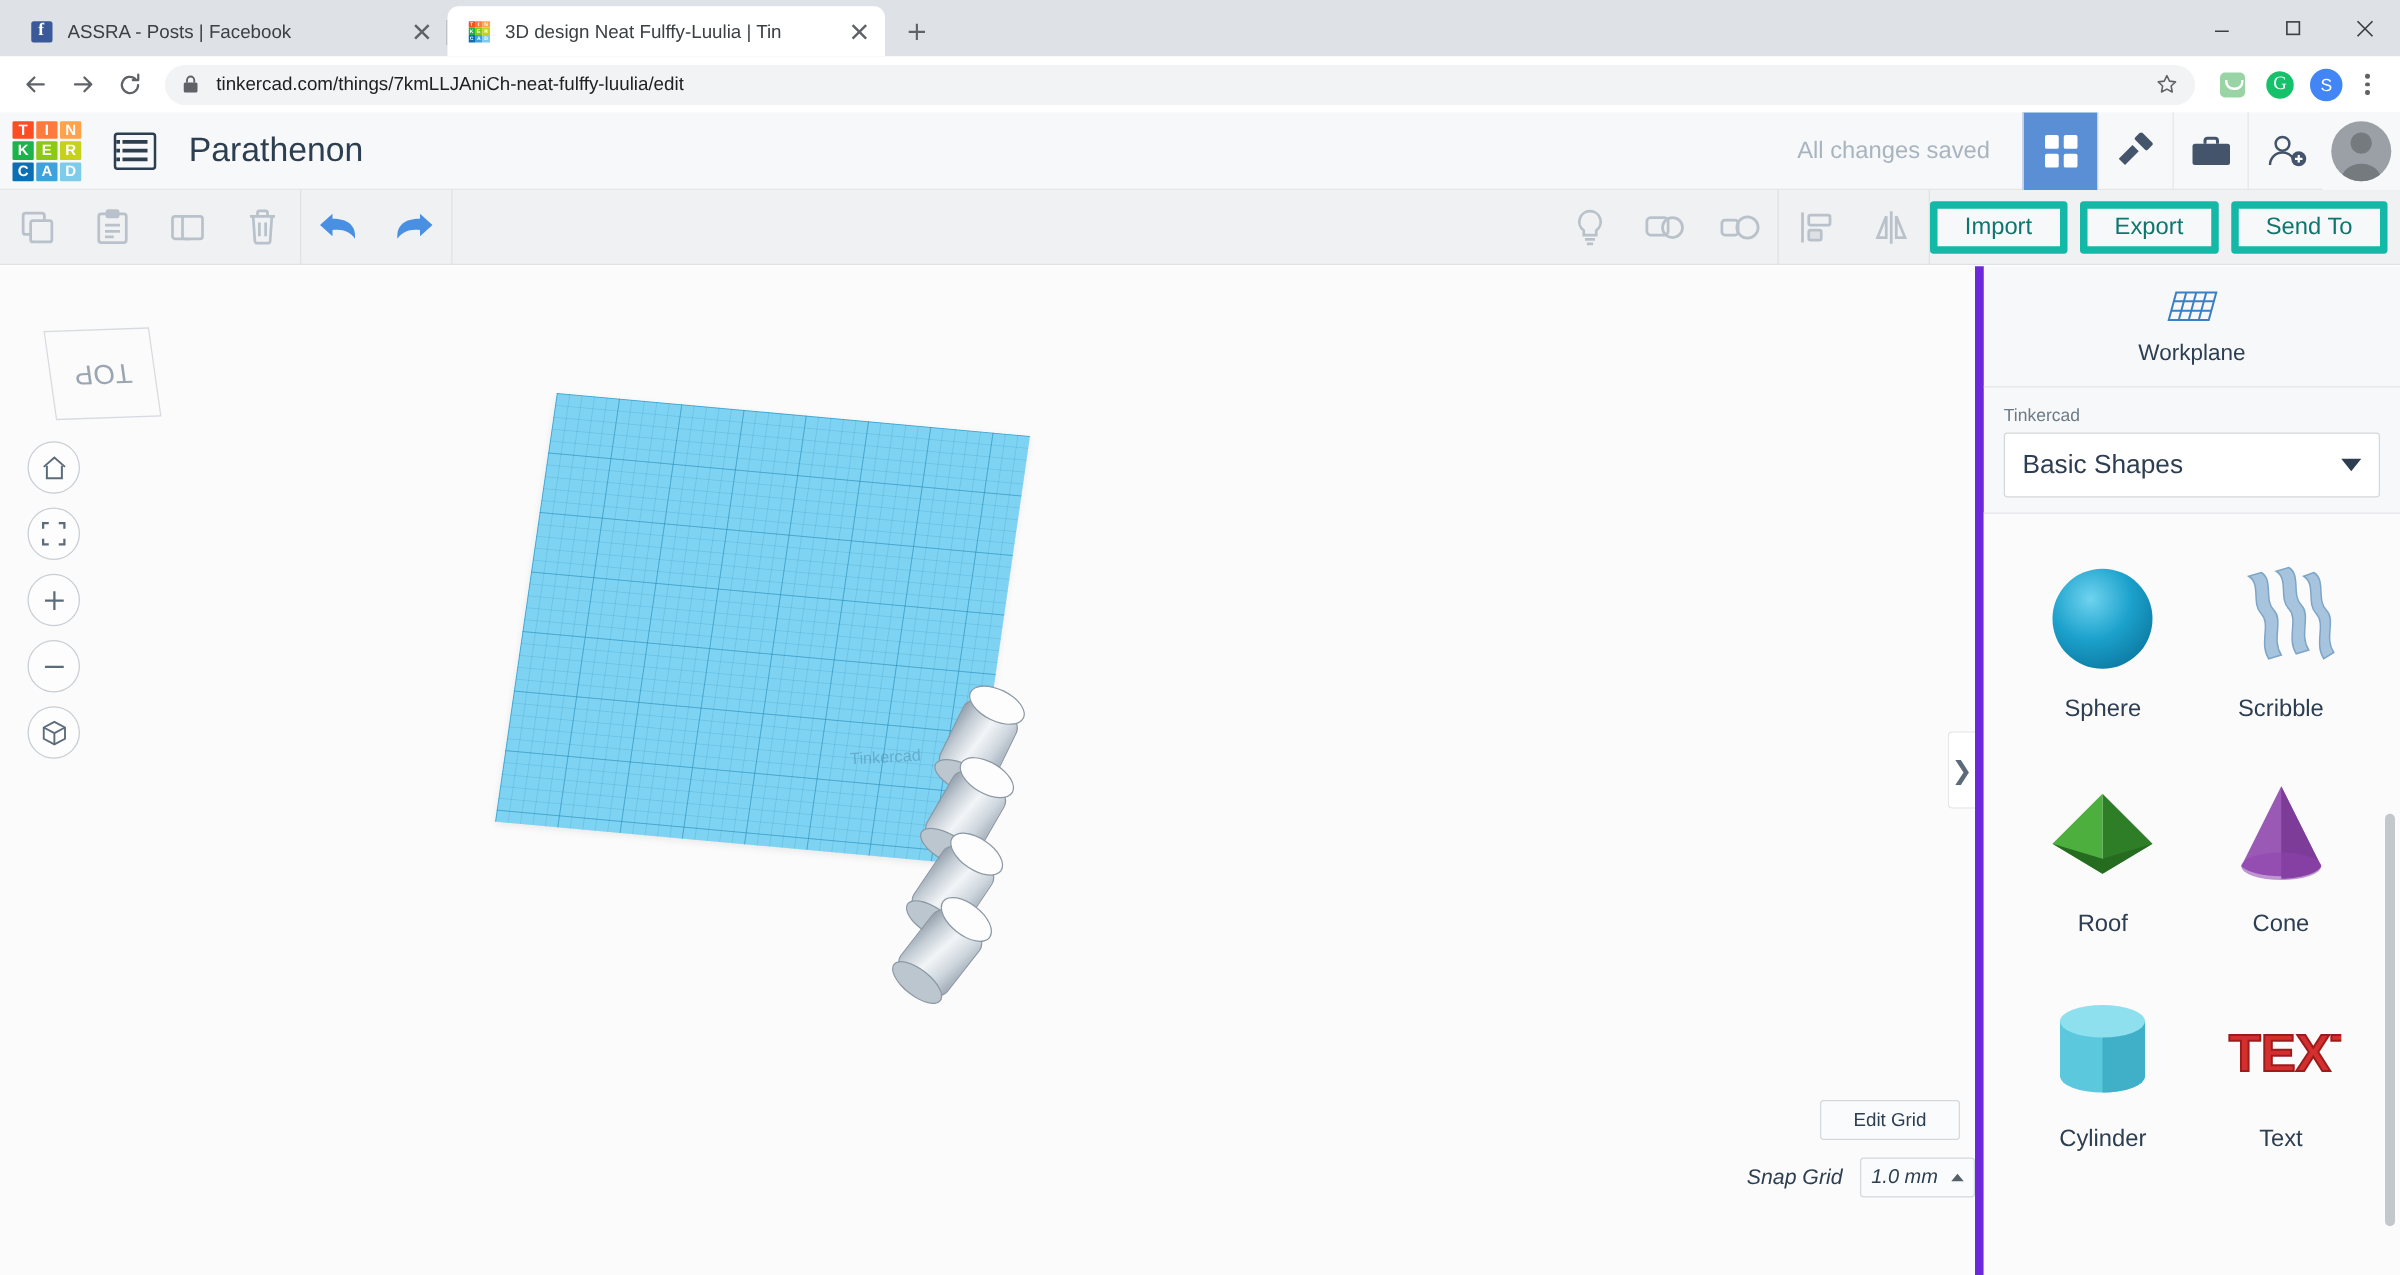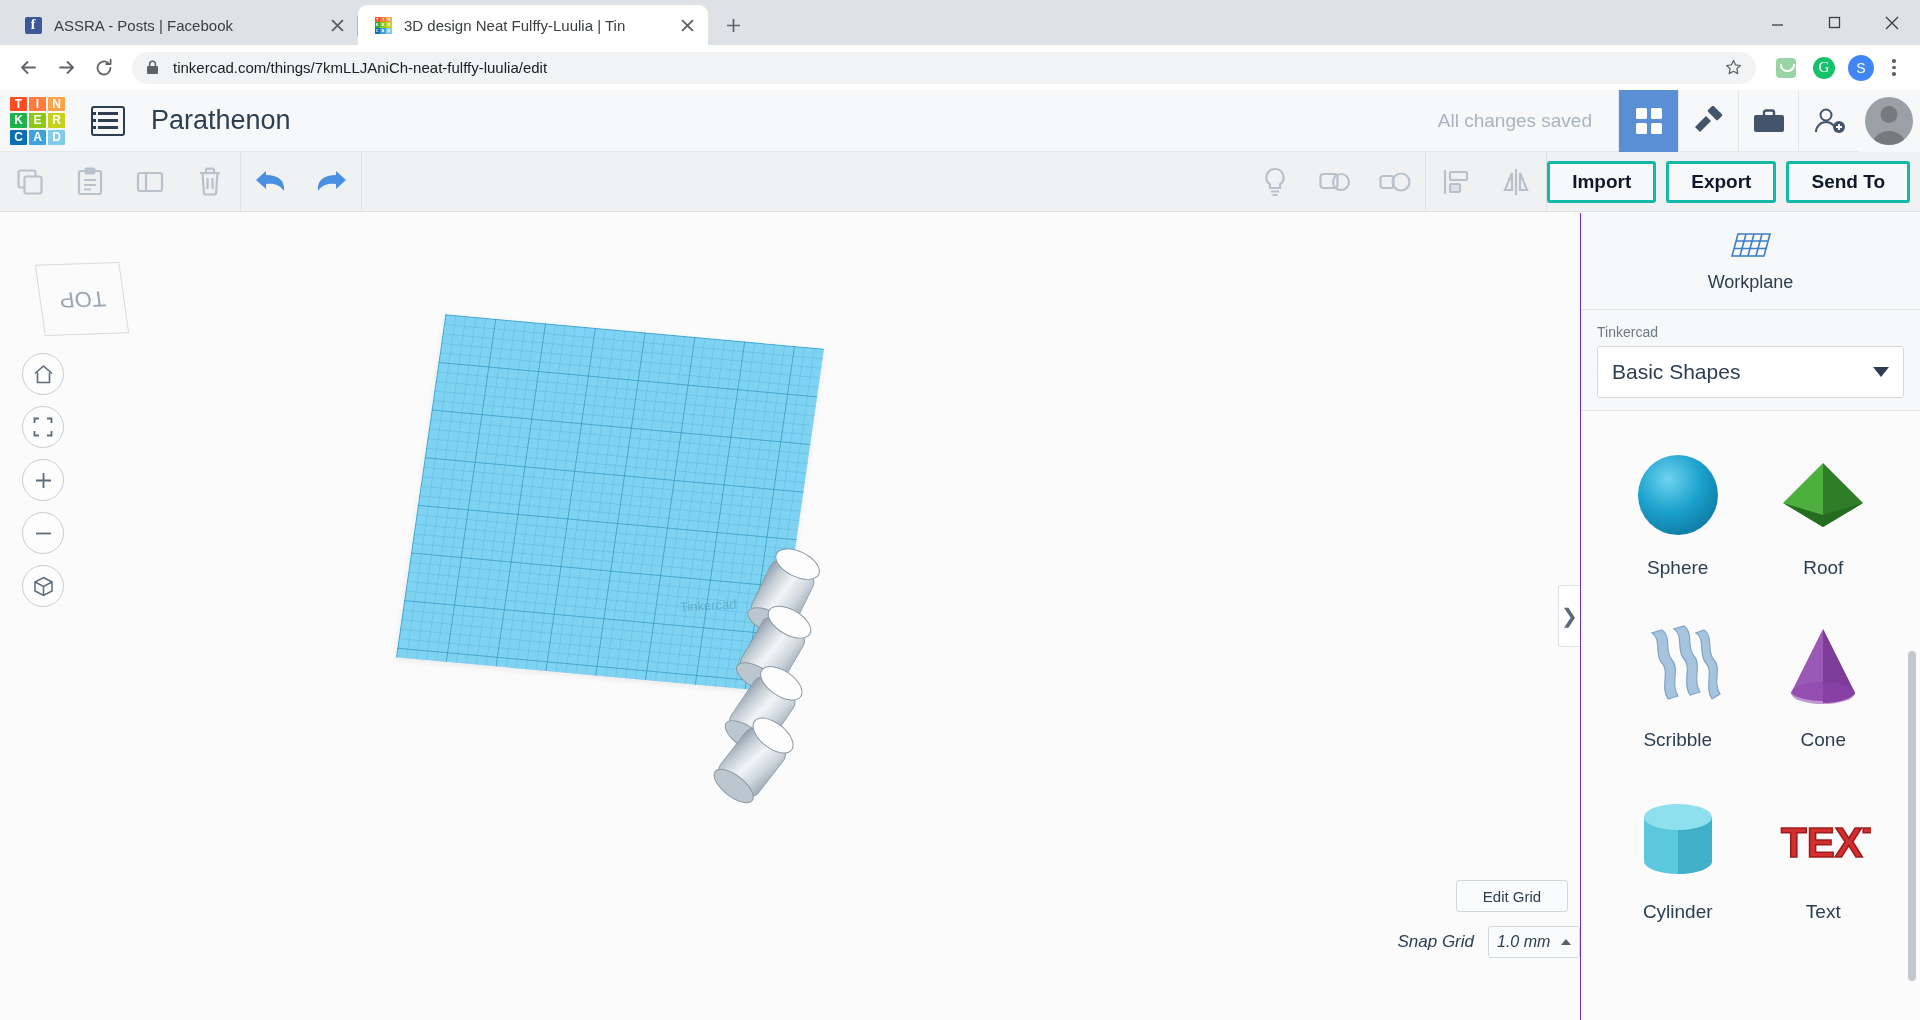--- a/index.html
+++ b/index.html
@@ -357,26 +357,26 @@
   .tb-btn.enabled { color: #4a90e2; }
   .tb-divider {
     width: 1px; height: 60px;
     background: #dfe1e4;
   }
   .tb-spacer { flex: 1; }
   .tb-action {
     height: 42px;
     padding: 0 22px;
     margin-right: 10px;
-    border: 3px solid #14b8a6;
+    border: 6px solid #14b8a6;
     border-radius: 3px;
     background: #f7f8f9;
-    color: #0f172a;
+    color: #0f766e;
     font-size: 19px;
-    display: flex; align-items: center; justify-content: center; font-weight: bold;
+    display: flex; align-items: center; justify-content: center;
   }
 
   
   .workspace {
     position: absolute;
     left: 0; top: 123px;
     right: 0; bottom: 0;
     background: #fbfbfb;
     overflow: hidden;
   }
@@ -527,21 +527,21 @@
     color: #5c6b7a;
     font-size: 20px;
   }
 
   
   .rightpanel {
     position: absolute;
     right: 0; top: 123px;
     width: 340px; bottom: 0;
     background: #f7f8f9;
-    border-left: 1px solid #6d28d9;
+    border-left: 7px solid #6d28d9;
     display: flex;
     flex-direction: column;
   }
   .rp-tools {
     height: 97px;
     display: flex;
     border-bottom: 1px solid #e2e4e7;
   }
   .rp-tool {
     flex: 1;
@@ -987,39 +987,39 @@
                 </defs>
               <circle cx="48" cy="48" r="40" fill="url(#gSph)"></circle>
             </svg>
           </div>
           <div class="shape-name">Sphere</div>
         </div>
 
         <div class="shape-cell">
           <div class="shape-art">
             <svg width="96" height="96" viewBox="0 0 96 96">
-              <path d="M48 16 L88 56 L48 80 z" fill="#2E7D27"></path>
-              <path d="M48 16 L8 56 L48 80 z" fill="#4CAF3E"></path>
-              <path d="M8 56 L48 80 L88 56 L48 68 z" fill="#256B20"></path>
-            </svg>
-          </div>
-          <div class="shape-name">Roof</div>
-        </div>
-
-        <div class="shape-cell">
-          <div class="shape-art">
-            <svg width="96" height="96" viewBox="0 0 96 96">
               <g fill="#A7C4DE" stroke="#7FA5C6" stroke-width="1.2">
                 <path d="M22 14 c10 6 2 22 10 30 c8 8 -2 24 6 36 l10 -3 c-8 -12 2 -28 -6 -36 c-8 -8 0 -24 -10 -30 z"></path>
                 <path d="M44 10 c10 6 2 22 10 30 c8 8 -2 24 6 36 l10 -3 c-8 -12 2 -28 -6 -36 c-8 -8 0 -24 -10 -30 z"></path>
                 <path d="M66 14 c10 6 2 22 10 30 c8 8 -2 24 6 36 l8 -5 c-8 -12 2 -26 -6 -34 c-8 -8 0 -24 -10 -30 z"></path>
               </g>
             </svg>
           </div>
           <div class="shape-name">Scribble</div>
+        </div>
+
+        <div class="shape-cell">
+          <div class="shape-art">
+            <svg width="96" height="96" viewBox="0 0 96 96">
+              <path d="M48 16 L88 56 L48 80 z" fill="#2E7D27"></path>
+              <path d="M48 16 L8 56 L48 80 z" fill="#4CAF3E"></path>
+              <path d="M8 56 L48 80 L88 56 L48 68 z" fill="#256B20"></path>
+            </svg>
+          </div>
+          <div class="shape-name">Roof</div>
         </div>
 
         <div class="shape-cell">
           <div class="shape-art">
             <svg width="96" height="96" viewBox="0 0 96 96">
               <path d="M48 10 L80 74 a34 12 0 0 1 -64 0 z" fill="#9B59B6"></path>
               <path d="M48 10 L80 74 a34 12 0 0 1 -32 10 z" fill="#7D3C98"></path>
               <ellipse cx="48" cy="74" rx="32" ry="11" fill="#8E44AD" opacity="0.55"></ellipse>
             </svg>
           </div>

